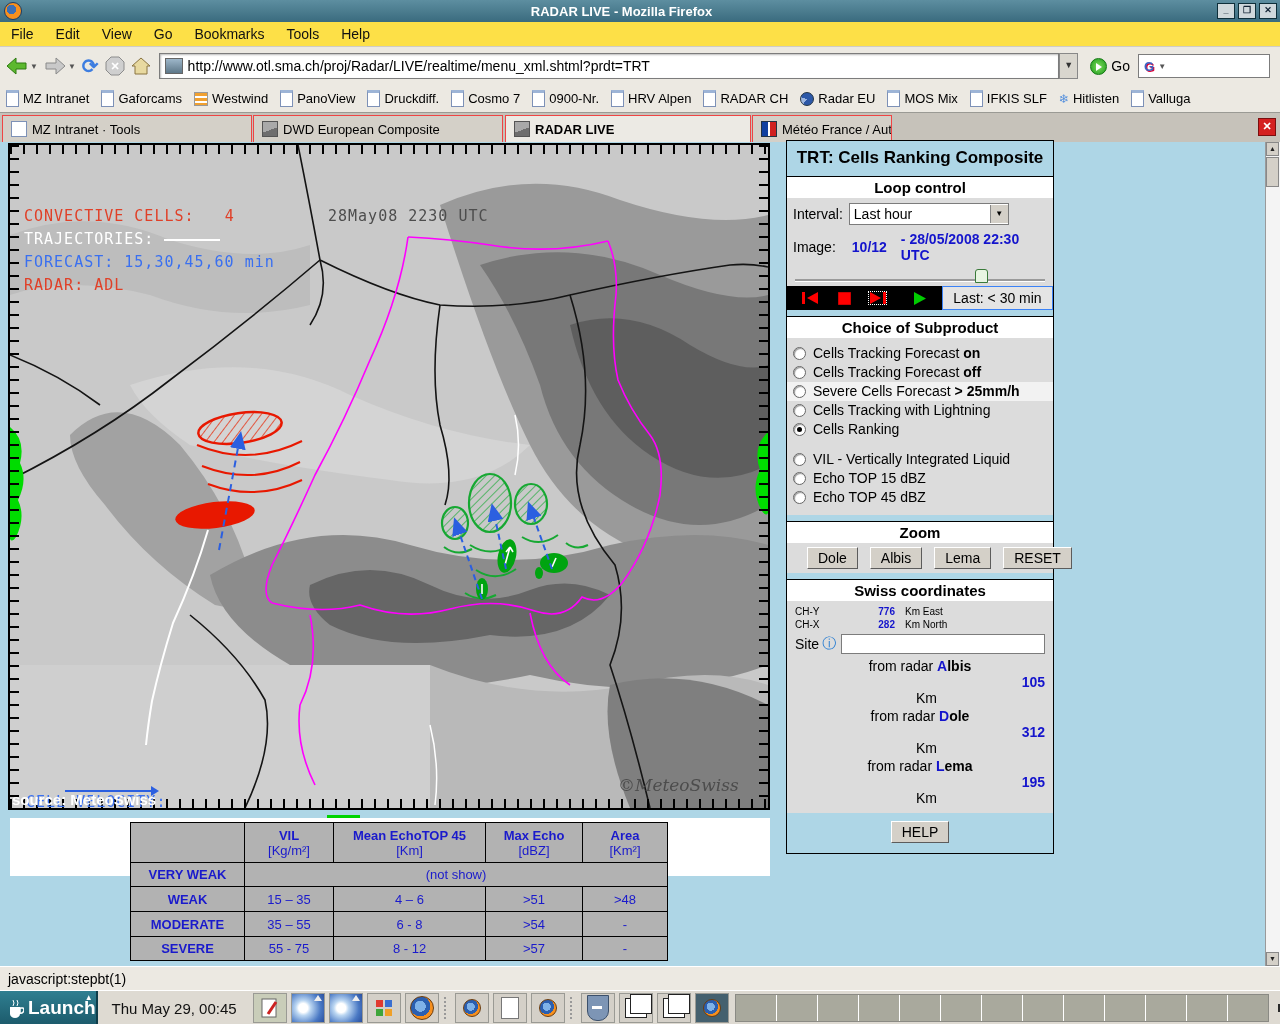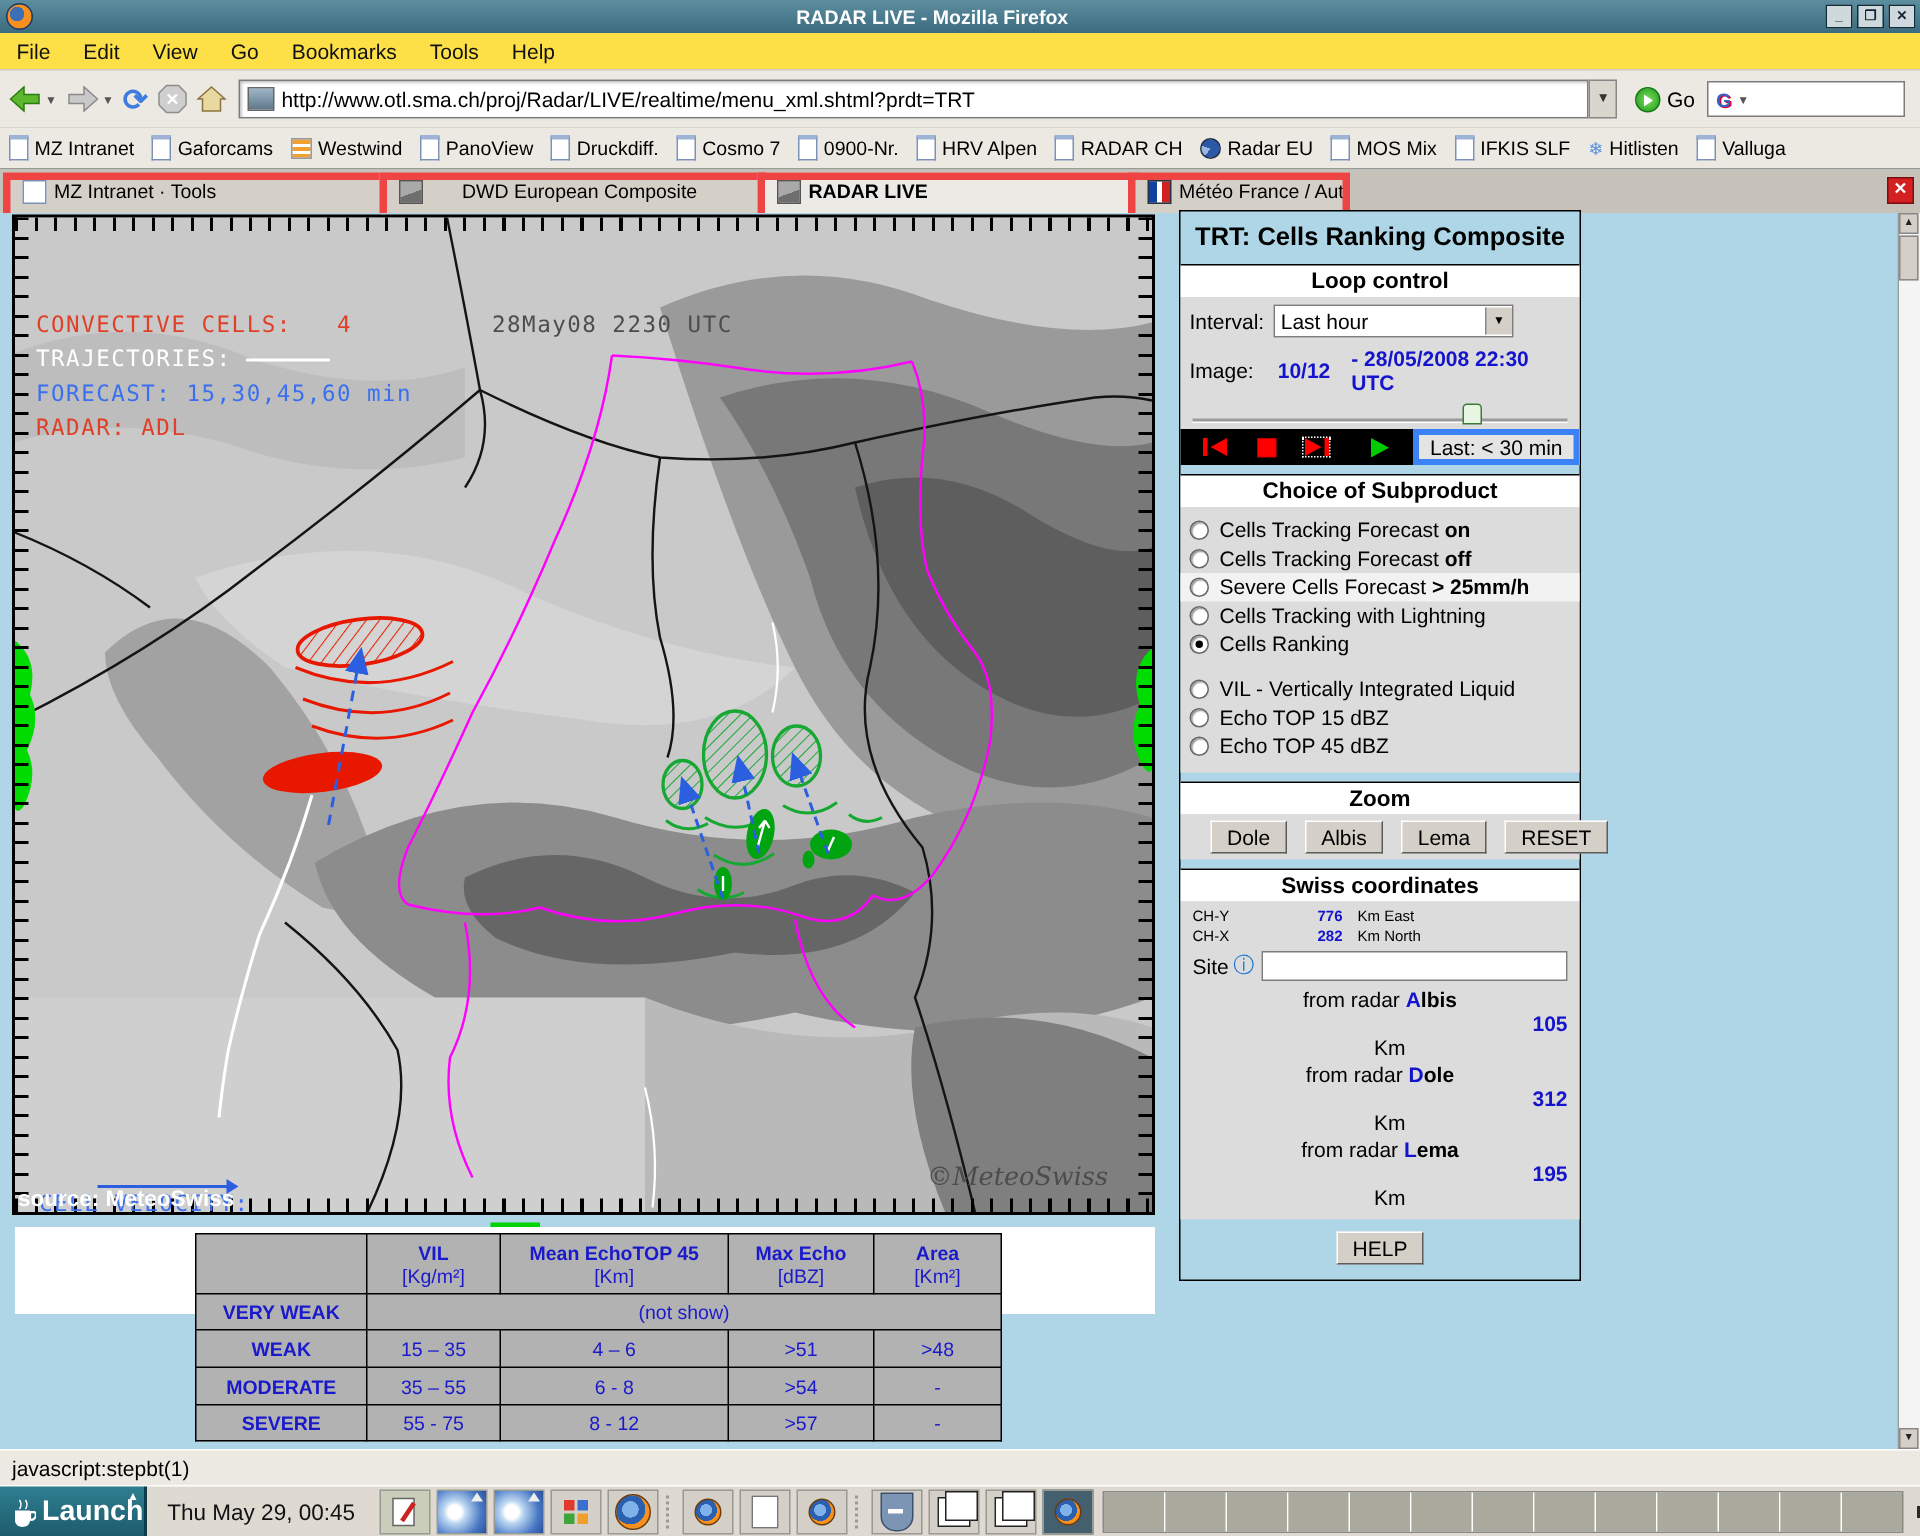--- a/index.html
+++ b/index.html
@@ -23,21 +23,21 @@
   .searchbox{width:130px;height:22px;background:#fff;border:1px solid #7c7c7c;margin-right:10px;display:flex;align-items:center;font-size:13px;}
   .searchbox .g{font-weight:bold;color:#3a63c4;margin:0 2px 0 5px;text-shadow:1px 1px 0 #d03;}
   .bookbar{position:absolute;left:0;top:85px;width:1280px;height:27px;background:#ece9e2;border-bottom:1px solid #9a9a94;display:flex;align-items:center;font-size:13px;}
   .bm{display:flex;align-items:center;padding:0 6px;white-space:nowrap;}
   .pgicon{width:11px;height:13px;background:#fff;border:1px solid #7d91b7;border-top:3px solid #9db4d6;margin-right:4px;}
   .icon-table{width:12px;height:12px;background:repeating-linear-gradient(#f0a030 0 3px,#fff 3px 5px);border:1px solid #999;margin-right:4px;}
   .icon-disc{width:12px;height:12px;border-radius:50%;background:conic-gradient(#2c58a8 0 60%,#9db6e0 60% 80%,#2c58a8 80% 100%);border:1px solid #234;margin-right:4px;}
   .icon-snow{color:#5590dd;font-size:12px;margin-right:4px;}
   
   .tabbar{position:absolute;left:0;top:113px;width:1280px;height:29px;background:#c6c2ba;border-bottom:1px solid #8a8a84;}
-  .tab{position:absolute;top:2px;height:26px;background:#d4d0c8;border:5px solid #ef4444;display:flex;align-items:flex-start;padding:0 8px;font-size:13px;white-space:nowrap;overflow:hidden;}
+  .tab{position:absolute;top:2px;height:26px;background:#d4d0c8;border:1px solid #ef4444;display:flex;align-items:center;padding:0 8px;font-size:13px;white-space:nowrap;overflow:hidden;}
   .tab.active{background:#eceae4;font-weight:bold;border-bottom:1px solid #eceae4;}
   .tabico{width:14px;height:14px;margin-right:5px;flex:none;}
   .tabico.page{background:#fff;border:1px solid #7d91b7;}
   .tabico.radar{background:linear-gradient(160deg,#a9a9a9 55%,#6e6e6e 55%);border:1px solid #555;}
   .tabico.mf{background:linear-gradient(90deg,#1040a0 40%,#fff 40% 60%,#d02020 60%);border:1px solid #234;}
   .tabclose{position:absolute;right:4px;top:5px;width:16px;height:16px;background:#d42020;border:1px solid #7a0f0f;color:#fff;font-size:11px;font-weight:bold;text-align:center;line-height:15px;}
   
   .content{position:absolute;left:0;top:142px;width:1280px;height:824px;background:#aed6e6;}
   .mapbox{position:absolute;left:8px;top:1px;width:762px;height:667px;border:2px solid #000;background:#c9c9c9;box-sizing:border-box;}
   .mapbox svg{position:absolute;left:0;top:0;}
@@ -64,21 +64,21 @@
   .selbox{margin-left:6px;width:158px;height:20px;background:#fff;border:1px solid #7c7c7c;display:flex;align-items:center;font-size:14px;}
   .selbox .txt{flex:1;padding-left:4px;}
   .selbox .arr{width:17px;height:18px;background:#d4d0c8;border-left:1px solid #888;font-size:8px;text-align:center;line-height:18px;}
   .imgrow{display:flex;align-items:center;padding:4px 6px;font-size:14px;}
   .bluval{color:#1414cc;font-weight:bold;}
   .slider{position:relative;height:13px;margin:2px 8px 4px;}
   .slider .track{position:absolute;left:0;right:0;top:10px;height:2px;background:#9a9a9a;box-shadow:0 1px 0 #fff;}
   .slider .handle{position:absolute;left:72%;top:0;width:11px;height:12px;background:#e8f5e2;border:1px solid #3a7a3a;border-radius:3px 3px 0 0;}
   .ctlrow{display:flex;}
   .blackbar{width:155px;height:24px;background:#000;display:flex;align-items:center;justify-content:space-around;padding:0 6px;box-sizing:border-box;}
-  .lastbox{flex:1;height:24px;background:#e4e4e4;border:4px solid #3b82f6;box-sizing:border-box;font-size:14px;display:flex;align-items:center;justify-content:center;}
+  .lastbox{flex:1;height:24px;background:#e4e4e4;border:1px solid #3b82f6;box-sizing:border-box;font-size:14px;display:flex;align-items:center;justify-content:center;}
   .cicon{display:flex;align-items:center;}
   .dotted{outline:1px dotted #fff;}
   .radio-row{display:flex;align-items:center;padding:1px 4px;line-height:17px;}
   .radio-row.hl{background:#f2f2f2;}
   .radio{width:11px;height:11px;border-radius:50%;background:#fff;border:1px solid #666;box-shadow:inset 1px 1px 1px #999;margin:0 7px 0 2px;flex:none;position:relative;}
   .radio.checked:after{content:"";position:absolute;left:3px;top:3px;width:5px;height:5px;border-radius:50%;background:#000;}
   .grp2{margin-top:11px;}
   .btn{background:#d4d0c8;border-top:1px solid #fff;border-left:1px solid #fff;border-right:1px solid #5c5c5c;border-bottom:1px solid #5c5c5c;font-size:14px;padding:2px 10px;color:#000;}
   .zoomrow{display:flex;justify-content:space-evenly;padding:4px 20px;gap:12px;}
   .crow{display:flex;align-items:flex-end;padding:1px 8px;font-size:10px;}
@@ -252,21 +252,21 @@
         <span class="pgicon"></span>
         <span>Valluga</span>
       </span>
   </div>
 
   <div class="tabbar">
     <div class="tab" style="left:2px;width:232px;">
       <span class="tabico page"></span>
         <span>MZ Intranet · Tools</span>
       </div>
-    <div class="tab" style="left:253px;width:232px;gap:21px;">
+    <div class="tab" style="left:253px;width:232px;">
       <span class="tabico radar"></span>
         <span>DWD European Composite</span>
       </div>
     <div class="tab active" style="left:505px;width:228px;">
       <span class="tabico radar"></span>
         <span>RADAR LIVE</span>
       </div>
     <div class="tab" style="left:752px;width:122px;">
       <span class="tabico mf"></span>
         <span>Météo France / Automatic Monitor...</span>

